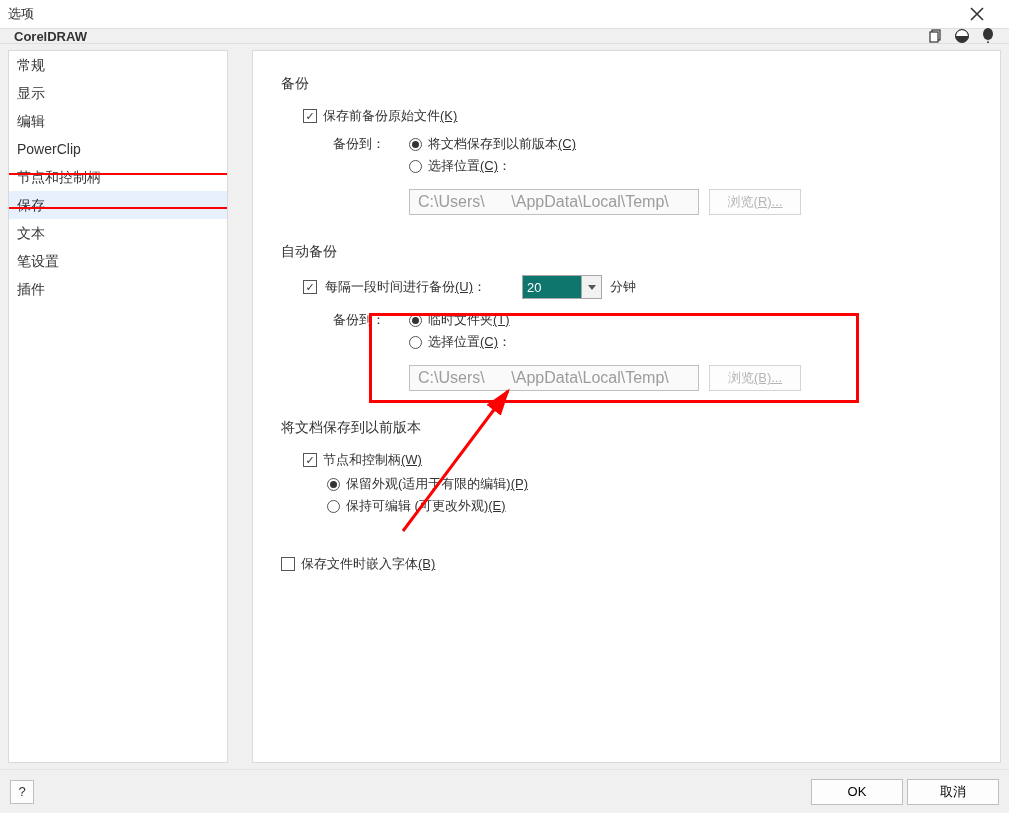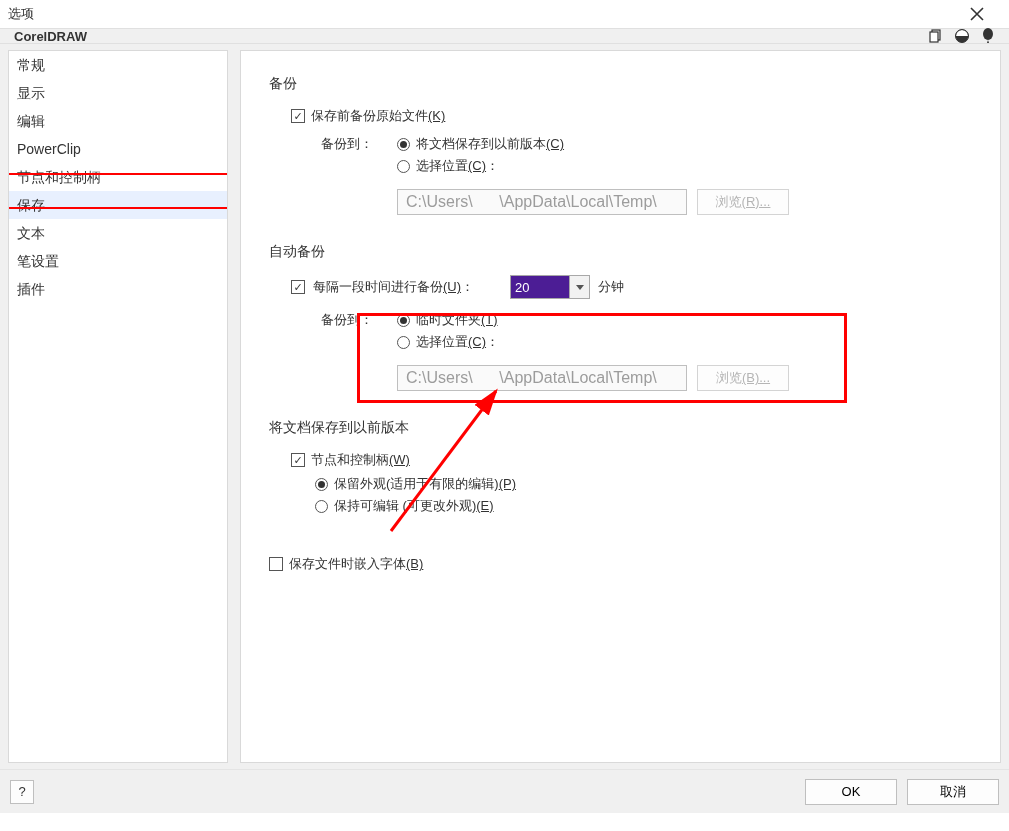--- a/index.html
+++ b/index.html
@@ -46,21 +46,21 @@
     display: flex; align-items: center; justify-content: center;
     cursor: pointer;
   }
 
   
   .main {
     display: flex;
     height: calc(100% - 28px - 34px - 44px);
     background: #f0f0f0;
     padding: 6px 8px 6px 8px;
-    gap: 12px;
+    gap: 24px;
   }
   .sidebar {
     width: 220px;
     background: #fff;
     border: 1px solid #d9d9d9;
     overflow: hidden;
     position: relative;
   }
   .sidebar-item {
     padding: 4px 8px;
@@ -150,21 +150,21 @@
     width: 80px; height: 24px;
     display: flex;
     border: 1px solid #a8a8a8;
   }
   .spinner input {
     width: 58px;
     border: none;
     outline: none;
     font-family: inherit; font-size: 13px;
     padding: 0 4px;
-    background: #4c1d95;
+    background: #0f766e;
     color: #fff;
   }
   .spinner input::selection { background: #3399ff; color: #fff; }
   .spinner .spin-btn {
     width: 20px;
     border-left: 1px solid #a8a8a8;
     background: #f2f2f2;
     display: flex; align-items: center; justify-content: center;
     cursor: pointer;
   }
@@ -188,21 +188,21 @@
     justify-content: space-between;
     padding: 0 10px;
   }
   .help-btn {
     width: 24px; height: 24px;
     border: 1px solid #bfbfbf;
     background: #fdfdfd;
     display: flex; align-items: center; justify-content: center;
     cursor: pointer;
   }
-  .footer-btns { display: flex; gap: 10px; }
+  .footer-btns { display: flex; gap: 4px; }
   .footer-btn {
     width: 92px; height: 26px;
     border: 1px solid #bfbfbf;
     background: #fdfdfd;
     font-family: inherit; font-size: 13px;
     cursor: pointer;
   }
 </style>
 </head>
 <body>

